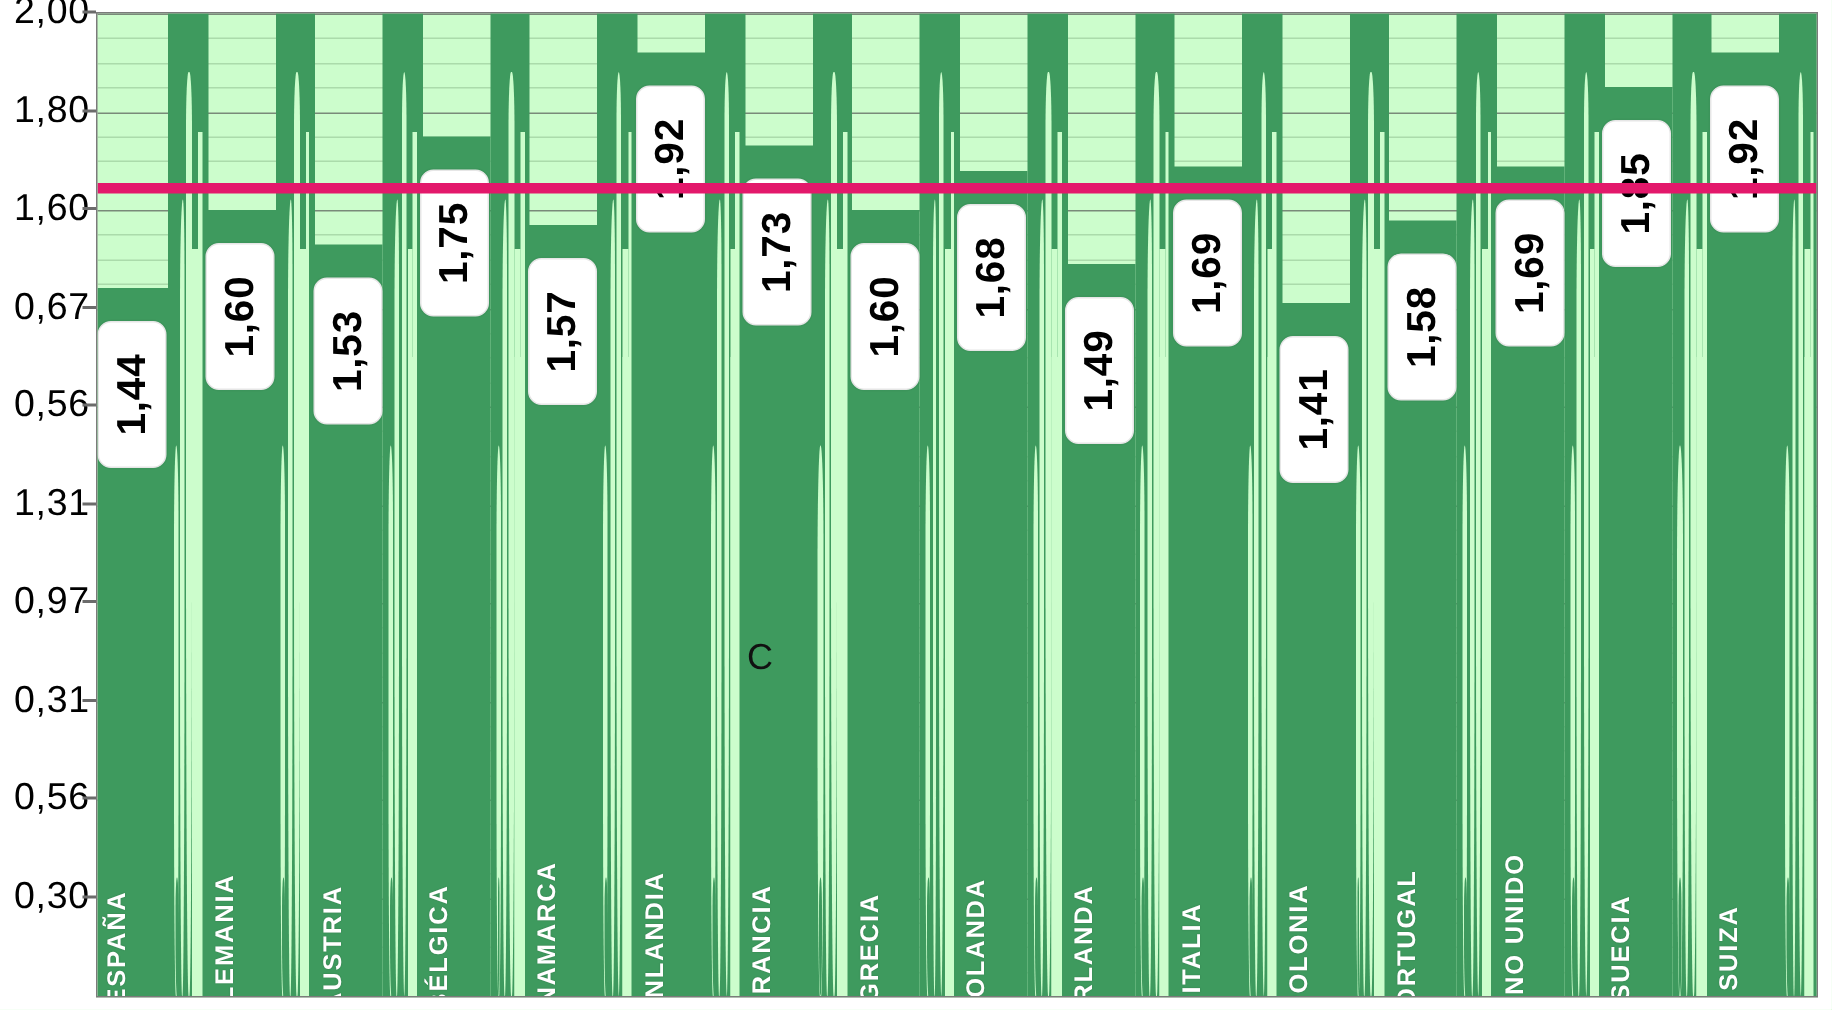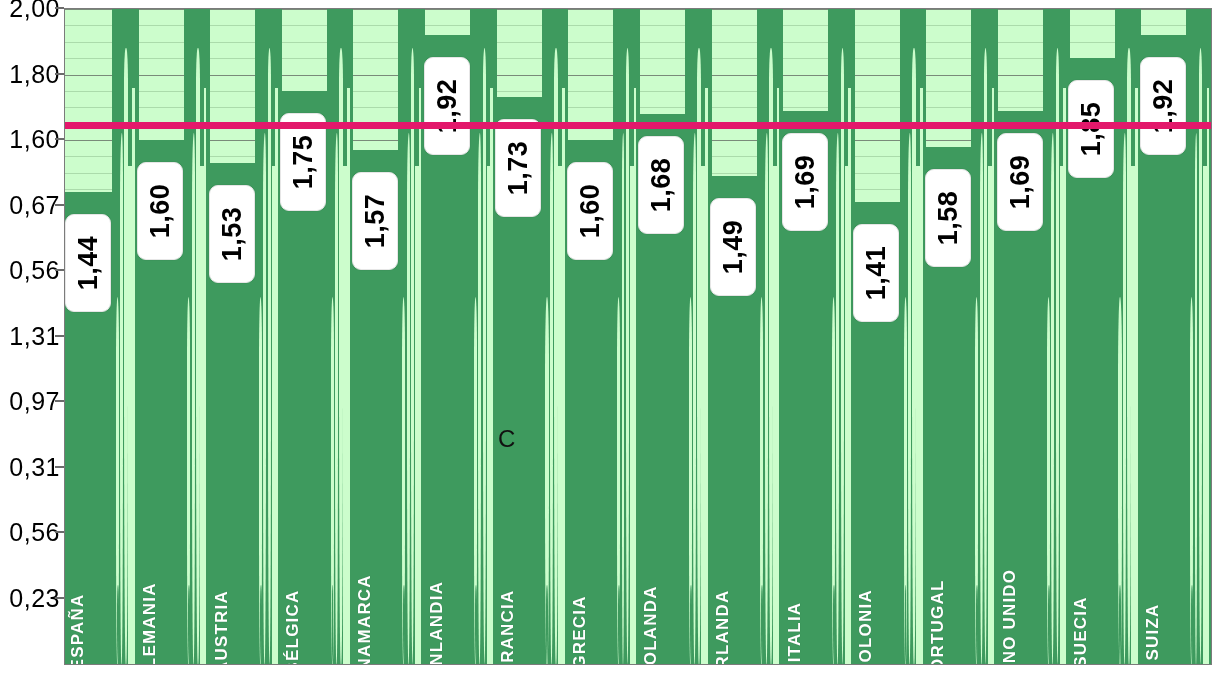--- a/index.html
+++ b/index.html
@@ -80,21 +80,21 @@
       <div class="ytick" style="top: 270px;">0,56</div>
       <div class="ytick-mark" style="top: 270px;"></div>
       <div class="ytick" style="top: 335.5px;">1,31</div>
       <div class="ytick-mark" style="top: 335.5px;"></div>
       <div class="ytick" style="top: 401px;">0,97</div>
       <div class="ytick-mark" style="top: 401px;"></div>
       <div class="ytick" style="top: 466.5px;">0,31</div>
       <div class="ytick-mark" style="top: 466.5px;"></div>
       <div class="ytick" style="top: 532px;">0,56</div>
       <div class="ytick-mark" style="top: 532px;"></div>
-      <div class="ytick" style="top: 597.5px;">0,23</div>
+      <div class="ytick" style="top: 597.5px;">0,30</div>
       <div class="ytick-mark" style="top: 597.5px;"></div>
     </div>
 
   <div id="plot">
     <div id="grid">
         <div class="gridline" style="top: 655px; background: rgb(77, 77, 77);"></div>
         <div class="gridline minor" style="top: 638.625px; background: rgb(143, 191, 143);"></div>
         <div class="gridline minor" style="top: 622.25px; background: rgb(143, 191, 143);"></div>
         <div class="gridline minor" style="top: 605.875px; background: rgb(143, 191, 143);"></div>
         <div class="gridline" style="top: 589.5px; background: rgb(77, 77, 77);"></div>

